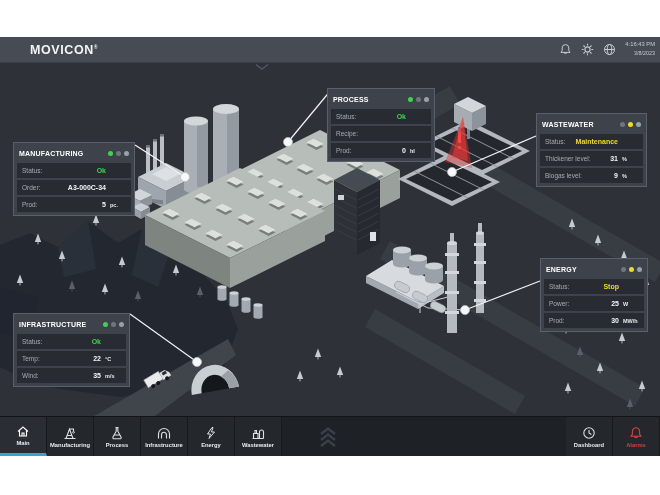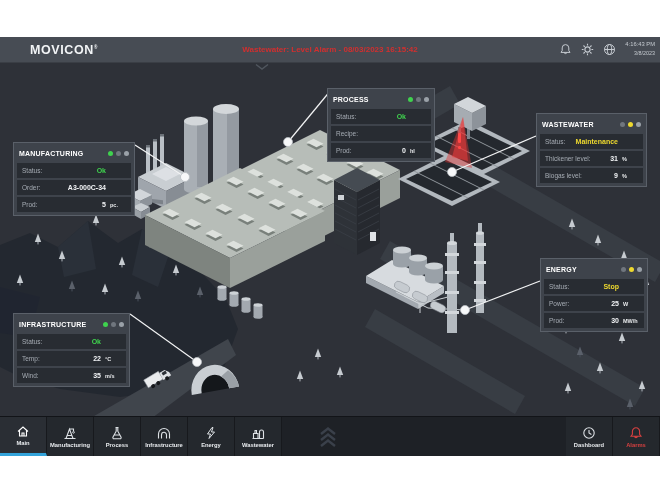--- a/index.html
+++ b/index.html
@@ -298,21 +298,20 @@
       <circle cx="185" cy="140" r="4.5"></circle>
       <circle cx="288" cy="105" r="4.5"></circle>
       <circle cx="452" cy="135" r="4.5"></circle>
       <circle cx="465" cy="273" r="4.5"></circle>
       <circle cx="197" cy="325" r="4.5"></circle>
     </g>
   </svg>
 
   <div class="topbar">
     <span class="logo"><span>MOVICON</span><sup>®</sup></span>
-    <span class="ticker">Wastewater: Level Alarm - 08/03/2023 16:15:42</span>
     <span class="tb-icons">
       <svg width="13" height="13" viewBox="0 0 13 13">
         <path d="M6.5,1.6 A3.3,3.3 0 0 1 9.8,4.9 V7.6 L11,9.4 H2 L3.2,7.6 V4.9 A3.3,3.3 0 0 1 6.5,1.6 Z M5.3,9.4 A1.2,1.2 0 0 0 7.7,9.4" fill="none" stroke="#c6cbd1" stroke-width="1"></path>
       </svg>
       <svg width="13" height="13" viewBox="0 0 13 13">
         <g stroke="#c6cbd1" stroke-width="1.1" fill="none">
           <circle cx="6.5" cy="6.5" r="2.6"></circle>
           <path d="M6.5,0.8 V2.6 M6.5,10.4 V12.2 M0.8,6.5 H2.6 M10.4,6.5 H12.2 M2.5,2.5 L3.8,3.8 M9.2,9.2 L10.5,10.5 M10.5,2.5 L9.2,3.8 M3.8,9.2 L2.5,10.5"></path>
         </g>
       </svg>

